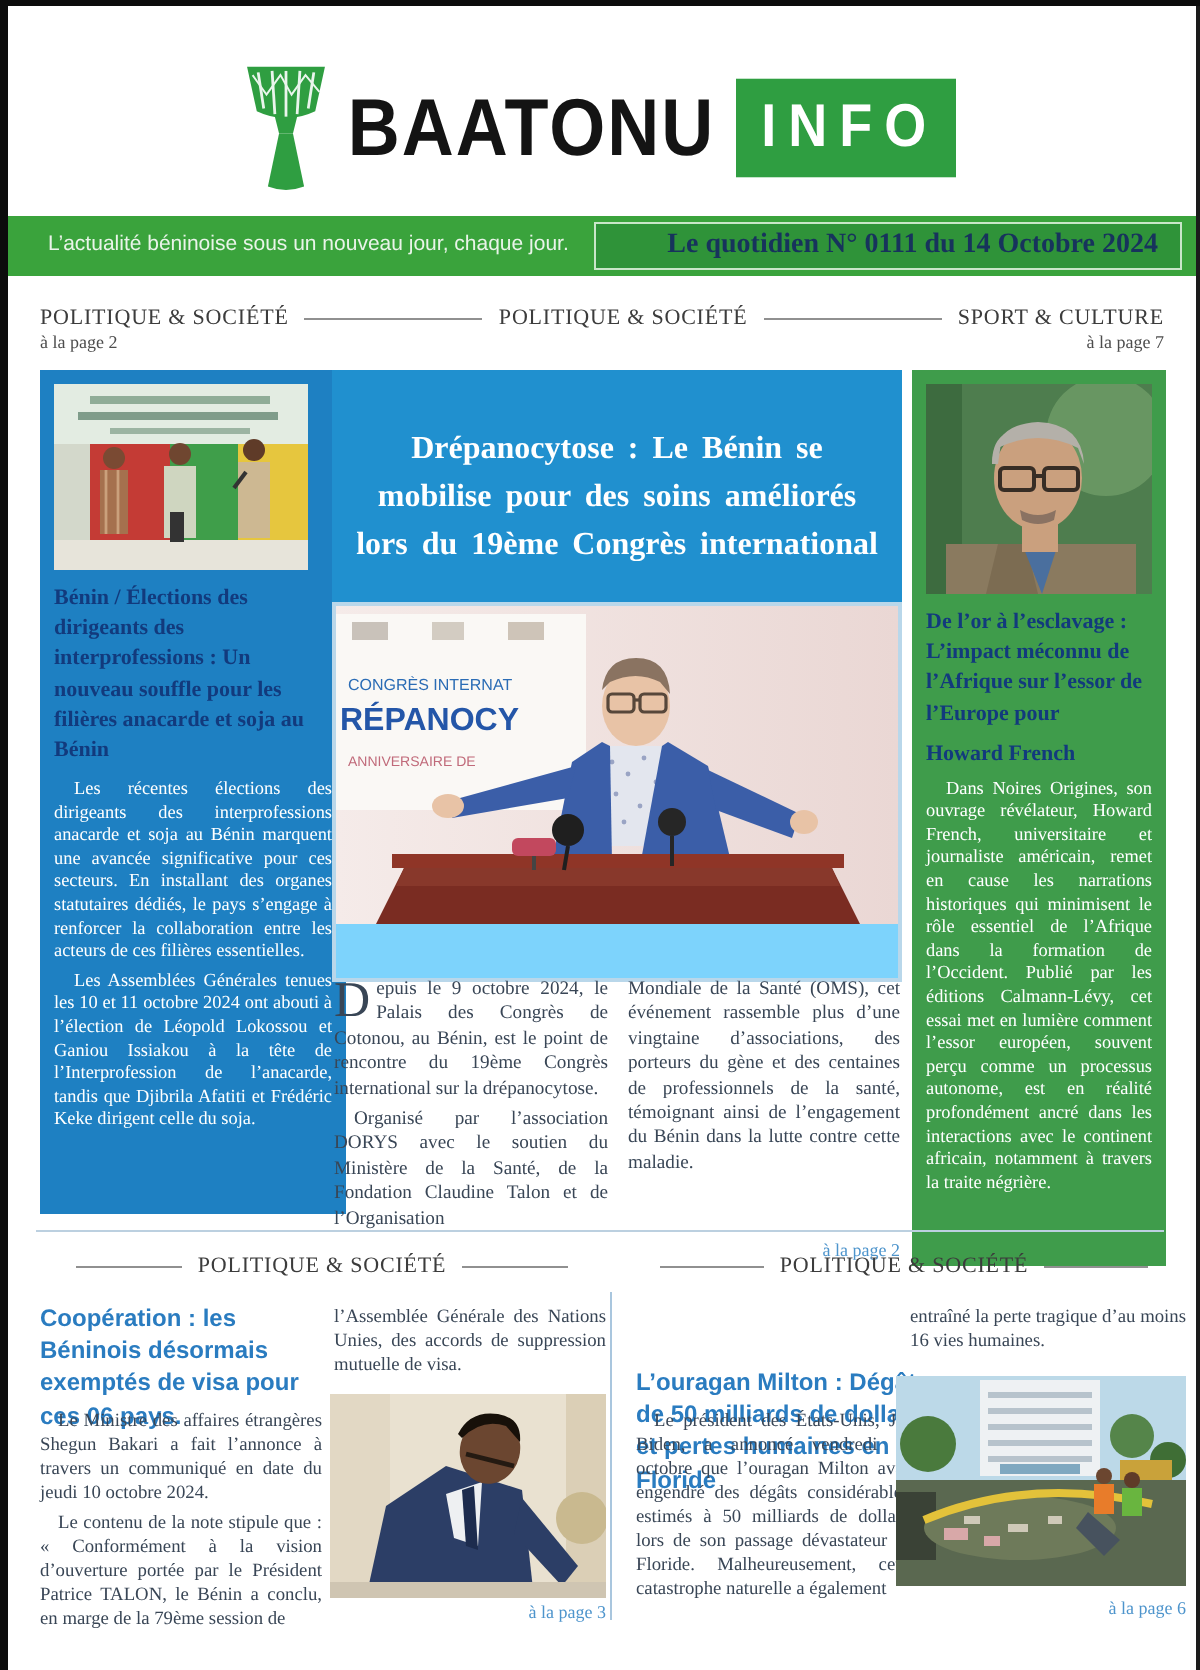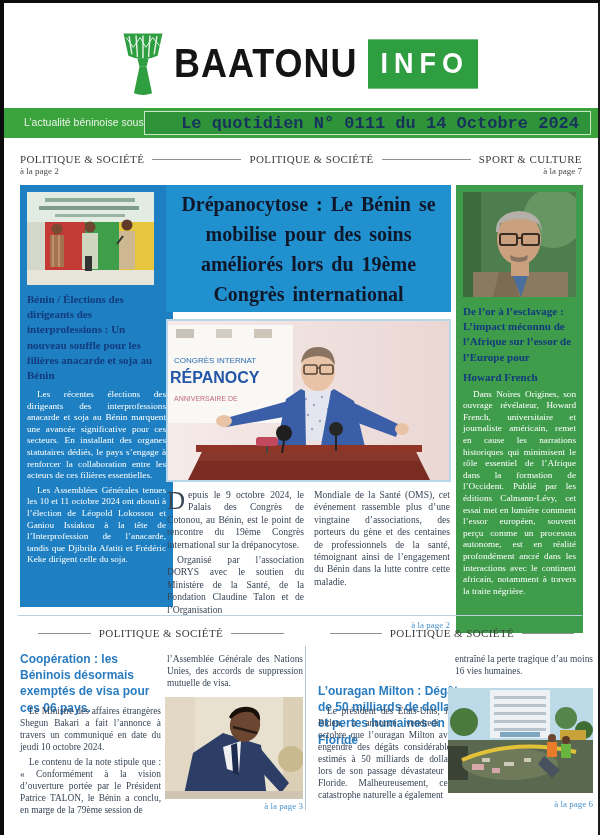--- a/index.html
+++ b/index.html
@@ -14,21 +14,21 @@
 
   
   .masthead{position:absolute;top:24px;left:0;right:0;height:80px;display:flex;align-items:center;justify-content:center;gap:10px;}
   .brand-main{font-family:"Liberation Sans",sans-serif;font-weight:900;font-size:36px;color:#141414;letter-spacing:1px;transform:scaleY(1.12);}
   .brand-badge{font-family:"Liberation Sans",sans-serif;font-weight:900;font-size:27px;color:#ffffff;background:#2f9e41;padding:6px 9px 7px 13px;letter-spacing:6px;transform:scaleY(1.12);}
 
   
   .tagline-bar{position:absolute;top:108px;left:4px;right:2px;height:30px;background:#3aa33c;}
   .tagline{position:absolute;left:20px;top:8px;font-family:"Liberation Sans",sans-serif;font-size:10.5px;color:#e9f4e9;}
   .edition-box{position:absolute;right:7px;top:3px;height:22px;display:flex;align-items:center;background:#2f9339;border:1px solid #c9e6c9;padding:0 11px;}
-  .edition-box span{font-family:Liberation Mono, monospace;font-weight:bold;font-size:17px;color:#17335c;padding-left:25px;}
+  .edition-box span{font-family:Liberation Serif, serif;font-weight:bold;font-size:14px;color:#17335c;padding-left:25px;}
 
   
   .section-row{position:absolute;display:flex;align-items:flex-start;}
   .sec-label{font-family:"Liberation Serif",serif;font-size:11px;color:#3c3c3c;letter-spacing:.4px;white-space:nowrap;}
   .sec-page{font-family:"Liberation Serif",serif;font-size:9px;color:#4c4c4c;margin-top:1px;}
   .sec-line{flex:1;border-top:1px solid #909090;margin:6px 8px 0 8px;}
   .sec-group.right{text-align:right;}
   .row-top{top:153px;left:20px;width:562px;}
   .row-bl{top:627px;left:30px;width:262px;}
   .row-br{top:627px;left:322px;width:260px;}
@@ -38,23 +38,23 @@
   .box-left{top:185px;left:20px;width:153px;height:422px;background:#1e80c2;}
   .box-right{top:185px;left:456px;width:127px;height:448px;background:#3f9c4b;}
   .box-title{font-weight:bold;font-size:11px;line-height:1.38;color:#123a7d;margin:7px 0 0 0;}
   .box-sub{font-weight:bold;font-size:11px;color:#123a7d;margin:6px 0 0 0;}
   .box-body{margin-top:6px;color:#ffffff;font-size:9.2px;line-height:11.6px;text-align:justify;}
   .box-body p{margin:0 0 3px 0;text-indent:10px;}
   .photo{display:block;}
 
   
   .headline-box{position:absolute;top:185px;left:166px;width:285px;height:127px;background:#2090cf;display:flex;align-items:center;justify-content:center;box-sizing:border-box;padding:0 8px;}
-  .headline{font-weight:bold;font-size:20px;line-height:1.5;color:#0f172a;text-align:center;word-spacing:3px;margin:0;}
-
-  .center-photo{position:absolute;top:319px;left:166px;width:285px;height:163px;box-sizing:border-box;border:2px solid #b9d7ea;background:#84cc16;}
+  .headline{font-weight:bold;font-size:16px;line-height:1.5;color:#ffffff;text-align:center;word-spacing:3px;margin:0;}
+
+  .center-photo{position:absolute;top:301px;left:166px;width:285px;height:190px;box-sizing:border-box;border:2px solid #b9d7ea;background:#7dd3fc;}
 
   .news-col{position:absolute;font-size:9.6px;line-height:12.4px;color:#394656;text-align:justify;}
   .news-col p{margin:0 0 3px 0;text-indent:10px;}
   .news-col p.first{text-indent:0;}
   .c-col1{top:489px;left:167px;width:137px;height:130px;overflow:hidden;}
   .c-col2{top:489px;left:314px;width:136px;}
   .dropcap{float:left;font-size:25px;line-height:22px;padding:1px 3px 0 0;color:#394656;}
 
   .pagelink{position:absolute;font-size:9px;color:#4d94cc;text-align:right;}
   .link-center{top:620px;left:314px;width:136px;}

